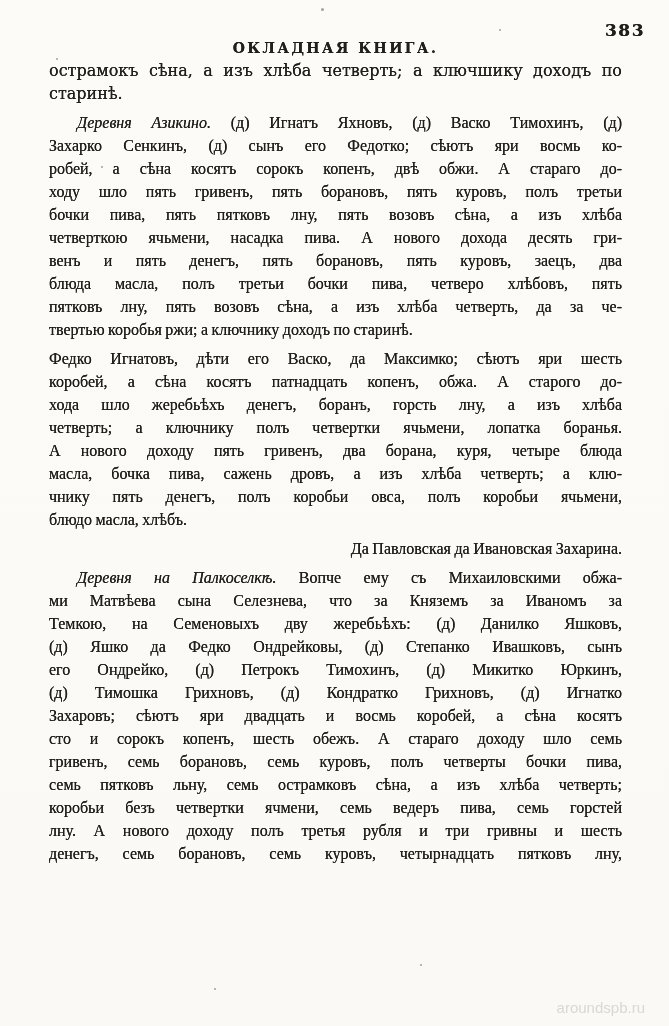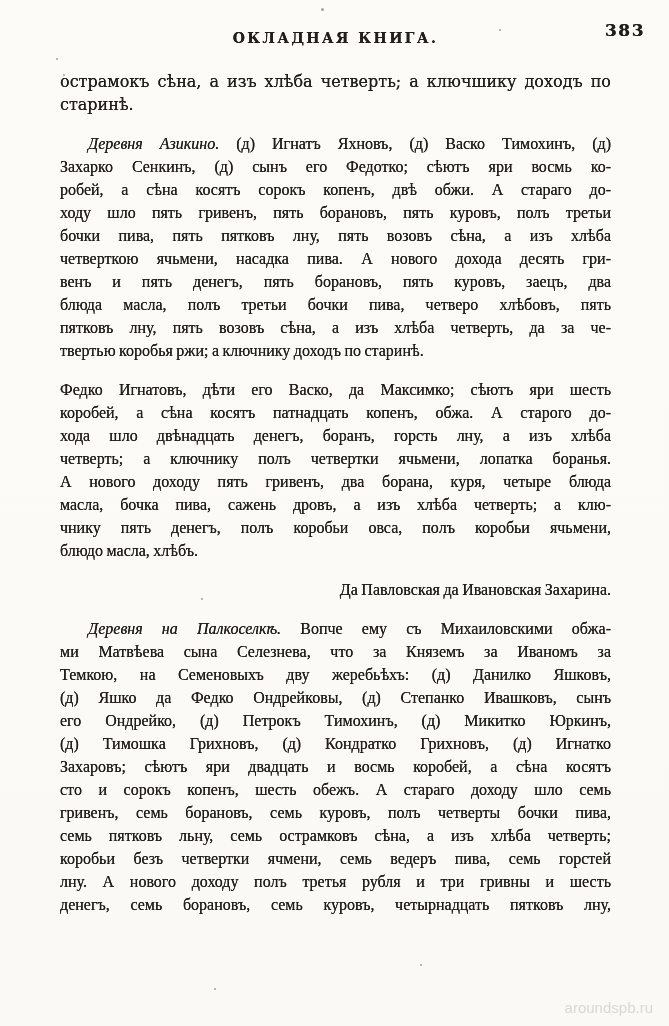--- a/index.html
+++ b/index.html
@@ -7,21 +7,21 @@
     position: relative;
     width: 669px;
     height: 1026px;
     background: linear-gradient(180deg, #fcfbf8 0%, #fbfaf6 60%, #faf9f5 100%);
     font-family: "DejaVu Serif", "Liberation Serif", serif;
     color: #221f1b;
     overflow: hidden;
   }
   .running-head {
     position: absolute;
-    top: 30px;
+    top: 40px;
     left: 44px;
     width: 583px;
     height: 20px;
   }
   .running-title {
     display: block;
     text-align: center;
     font-size: 14px;
     font-weight: bold;
     letter-spacing: 2.5px;
@@ -39,37 +39,37 @@
   .body-text {
     position: absolute;
     top: 54px;
     left: 44px;
     width: 583px;
     font-size: 16px;
     line-height: 23px;
     word-spacing: -0.5px;
     text-shadow: 0 0 0.45px currentColor; 
   }
-  .para { margin: 16px; }
+  .para { margin: 5px; }
   .para + .para { margin-top: 6px; font-family: Liberation Serif, serif; }
   .line {
     text-align: justify;
     text-align-last: justify;
   }
   .line.short { text-align-last: auto; }
   .line.ind { text-indent: 28px; }
   .lead { font-style: italic; }
   .note-line {
     margin-left: 62px;
     text-align: right;
     text-align-last: auto;
   }
   .watermark {
     position: absolute;
-    right: 16px;
+    right: 24px;
     bottom: 10px;
     font-family: "Liberation Sans", sans-serif;
     font-size: 15px;
     color: rgba(175, 175, 175, 0.45);
   }
   .speck {
     position: absolute;
     background: #5a5a5a;
     border-radius: 50%;
     opacity: 0.55;
@@ -101,21 +101,21 @@
       <div class="line">четверткою ячьмени, насадка пива. А нового дохода десять гри-</div>
       <div class="line">венъ и пять денегъ, пять борановъ, пять куровъ, заецъ, два</div>
       <div class="line">блюда масла, полъ третьи бочки пива, четверо хлѣбовъ, пять</div>
       <div class="line">пятковъ лну, пять возовъ сѣна, а изъ хлѣба четверть, да за че-</div>
       <div class="line short">твертью коробья ржи; а ключнику доходъ по старинѣ.</div>
     </div>
 
     <div class="para">
       <div class="line">Федко Игнатовъ, дѣти его Васко, да Максимко; сѣютъ яри шесть</div>
       <div class="line">коробей, а сѣна косятъ патнадцать копенъ, обжа. А старого до-</div>
-      <div class="line">хода шло двѣнадцать денегъ, боранъ, горсть лну, а изъ хлѣба</div>
+      <div class="line">хода шло жеребьѣхъ денегъ, боранъ, горсть лну, а изъ хлѣба</div>
       <div class="line">четверть; а ключнику полъ четвертки ячьмени, лопатка боранья.</div>
       <div class="line">А нового доходу пять гривенъ, два борана, куря, четыре блюда</div>
       <div class="line">масла, бочка пива, сажень дровъ, а изъ хлѣба четверть; а клю-</div>
       <div class="line">чнику пять денегъ, полъ коробьи овса, полъ коробьи ячьмени,</div>
       <div class="line short">блюдо масла, хлѣбъ.</div>
     </div>
 
     <div class="para">
       <div class="note-line">Да Павловская да Ивановская Захарина.</div>
     </div>

